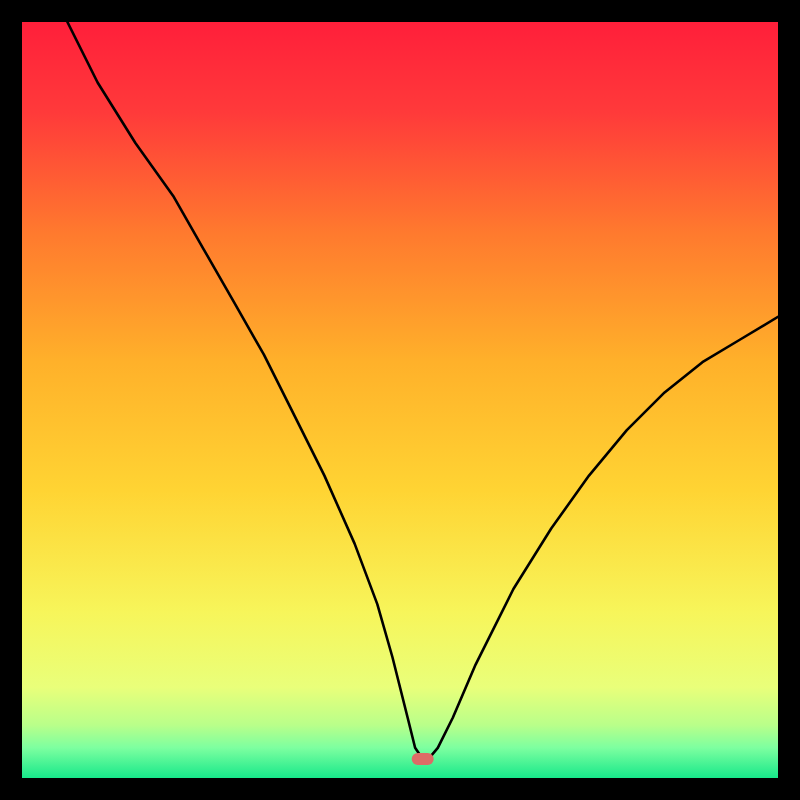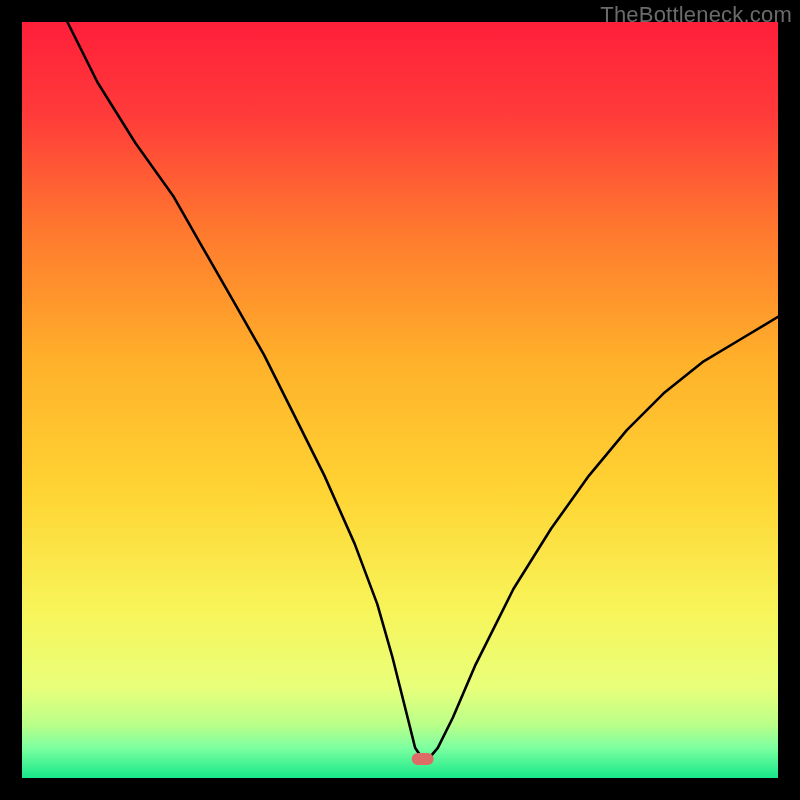--- a/index.html
+++ b/index.html
@@ -50,14 +50,13 @@
         </linearGradient>
         <clipPath id="plotclip">
           <rect x="22" y="22" width="756" height="756"></rect>
         </clipPath>
       </defs>
       <rect x="0" y="0" width="800" height="800" fill="#000"></rect>
       <rect x="22" y="22" width="756" height="756" fill="url(#bg)"></rect>
       <path d="M67.4 22.0 L97.6 82.5 L135.4 143.0 L173.2 195.9 L203.4 248.8 L233.7 301.7 L263.9 354.6 L294.2 415.1 L324.4 475.6 L354.6 543.6 L377.3 604.1 L392.4 657.0 L407.6 717.5 L415.1 747.8 L422.7 759.1 L430.2 756.8 L437.8 747.8 L452.9 717.5 L475.6 664.6 L513.4 589.0 L551.2 528.5 L589.0 475.6 L626.8 430.2 L664.6 392.4 L702.4 362.2 L740.2 339.5 L778.0 316.8 " fill="none" stroke="#000" stroke-width="2.6" stroke-linecap="round" stroke-linejoin="round" clip-path="url(#plotclip)"></path>
       <rect x="411.7" y="753.1" width="22" height="12" rx="6" ry="6" fill="#dd6b66" clip-path="url(#plotclip)"></rect>
     </svg>
-  <div class="watermark">TheBottleneck.com</div>
 </div>
 
 </body></html>

